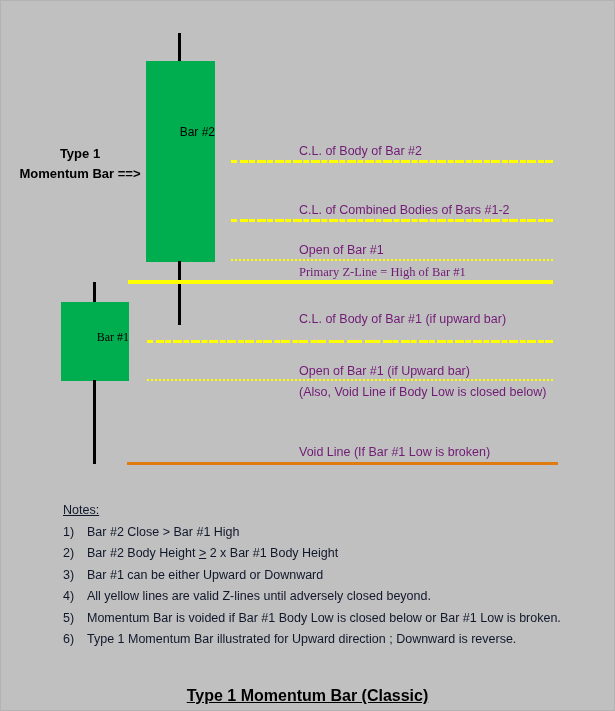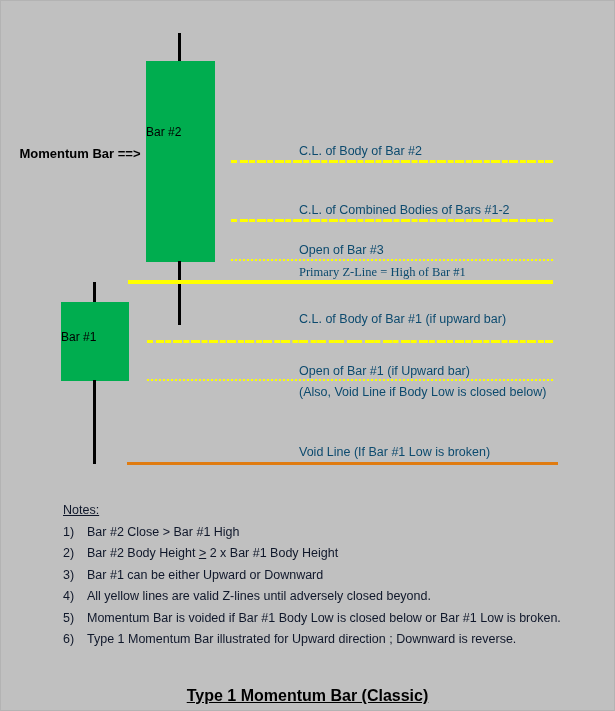--- a/index.html
+++ b/index.html
@@ -27,21 +27,21 @@
   }
   .candle-wick {
     position: absolute;
     background: #000000;
     width: 3px;
   }
   .candle-label {
     position: absolute;
     color: #000000;
     font-size: 12px;
-    text-align: left;
+    text-align: right;
     white-space: nowrap;
   }
 
   
   .hline {
     position: absolute;
     height: 0;
   }
   .hline.solid-yellow {
     border-top: 4px solid #ffff00;
@@ -71,21 +71,21 @@
   .dotfine-wrap::before {
     content: "";
     position: absolute;
     left: 0; right: 0; top: 0;
     border-top: 2px dotted #ffff00;
   }
 
   
   .annot {
     position: absolute;
-    color: #0c4a6e;
+    color: #701a75;
     font-size: 12.5px;
     white-space: nowrap;
     line-height: 1.1;
   }
 
   
   .callout {
     position: absolute;
     color: #000000;
     font-size: 13px;
@@ -139,33 +139,34 @@
 <div id="canvas">
 
   <div class="candle-wick" style="left:177px; top:32px; height:30px;"></div>
   <div class="candle-body" style="left:145px; top:60px; width:69px; height:201px;"></div>
   <div class="candle-wick" style="left:177px; top:260px; height:64px;"></div>
   <div class="candle-label" style="left:145px; top:124px; width:69px;">Bar #2</div>
 
   <div class="candle-wick" style="left:92px; top:281px; height:21px;"></div>
   <div class="candle-body" style="left:60px; top:301px; width:68px; height:79px;"></div>
   <div class="candle-wick" style="left:92px; top:379px; height:84px;"></div>
-  <div class="candle-label" style="left:60px; top:329px; width:68px;">Bar #1</div>
+  <div class="candle-label" style="left:60px; top:329px; width:68px;font-family:Liberation Serif, serif;">Bar #1</div>
 
   <div class="callout" style="left:14px; top:143px; width:130px;">
+    <div>Type 1</div>
     <div>Momentum Bar ==&gt;</div>
   </div>
 
   <div class="annot" style="left:298px; top:144px;">C.L. of Body of Bar #2</div>
   <div class="dashdot-wrap" style="left:230px; top:159px; width:322px;"></div>
 
   <div class="annot" style="left:298px; top:203px;">C.L. of Combined Bodies of Bars #1-2</div>
   <div class="dashdot-wrap" style="left:230px; top:218px; width:322px;"></div>
 
-  <div class="annot" style="left:298px; top:243px;">Open of Bar #3</div>
+  <div class="annot" style="left:298px; top:243px;">Open of Bar #1</div>
   <div class="dotfine-wrap" style="left:230px; top:258px; width:322px;"></div>
 
   <div class="annot" style="left:298px; top:265px;font-family:Liberation Serif, serif;">Primary Z-Line = High of Bar #1</div>
   <div class="hline solid-yellow" style="left:127px; top:279px; width:425px;"></div>
 
   <div class="annot" style="left:298px; top:312px;">C.L. of Body of Bar #1 (if upward bar)</div>
   <div class="dashdot-wrap" style="left:146px; top:339px; width:406px;"></div>
 
   <div class="annot" style="left:298px; top:364px;">Open of Bar #1 (if Upward bar)</div>
   <div class="dotfine-wrap" style="left:146px; top:378px; width:406px;"></div>

